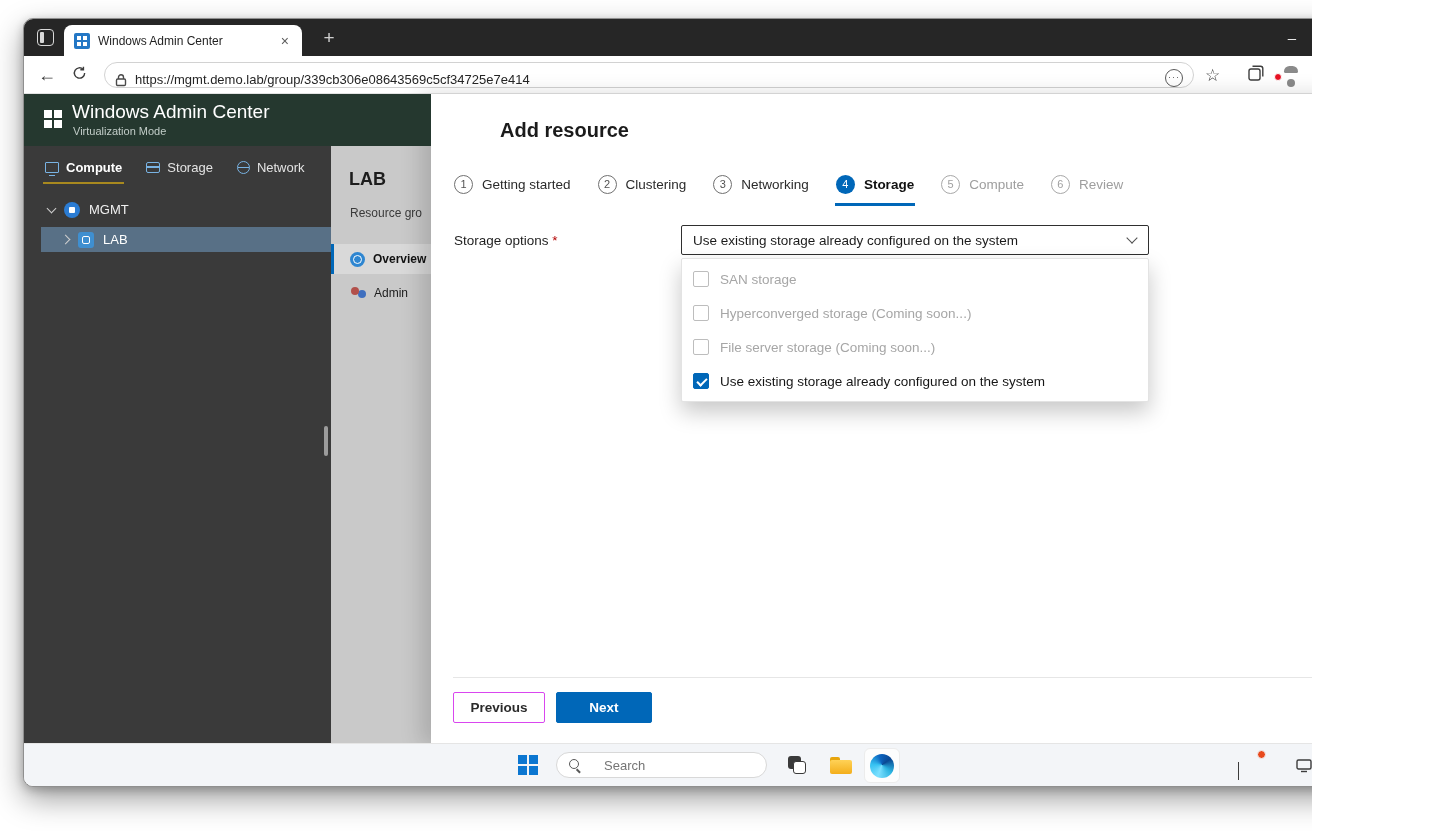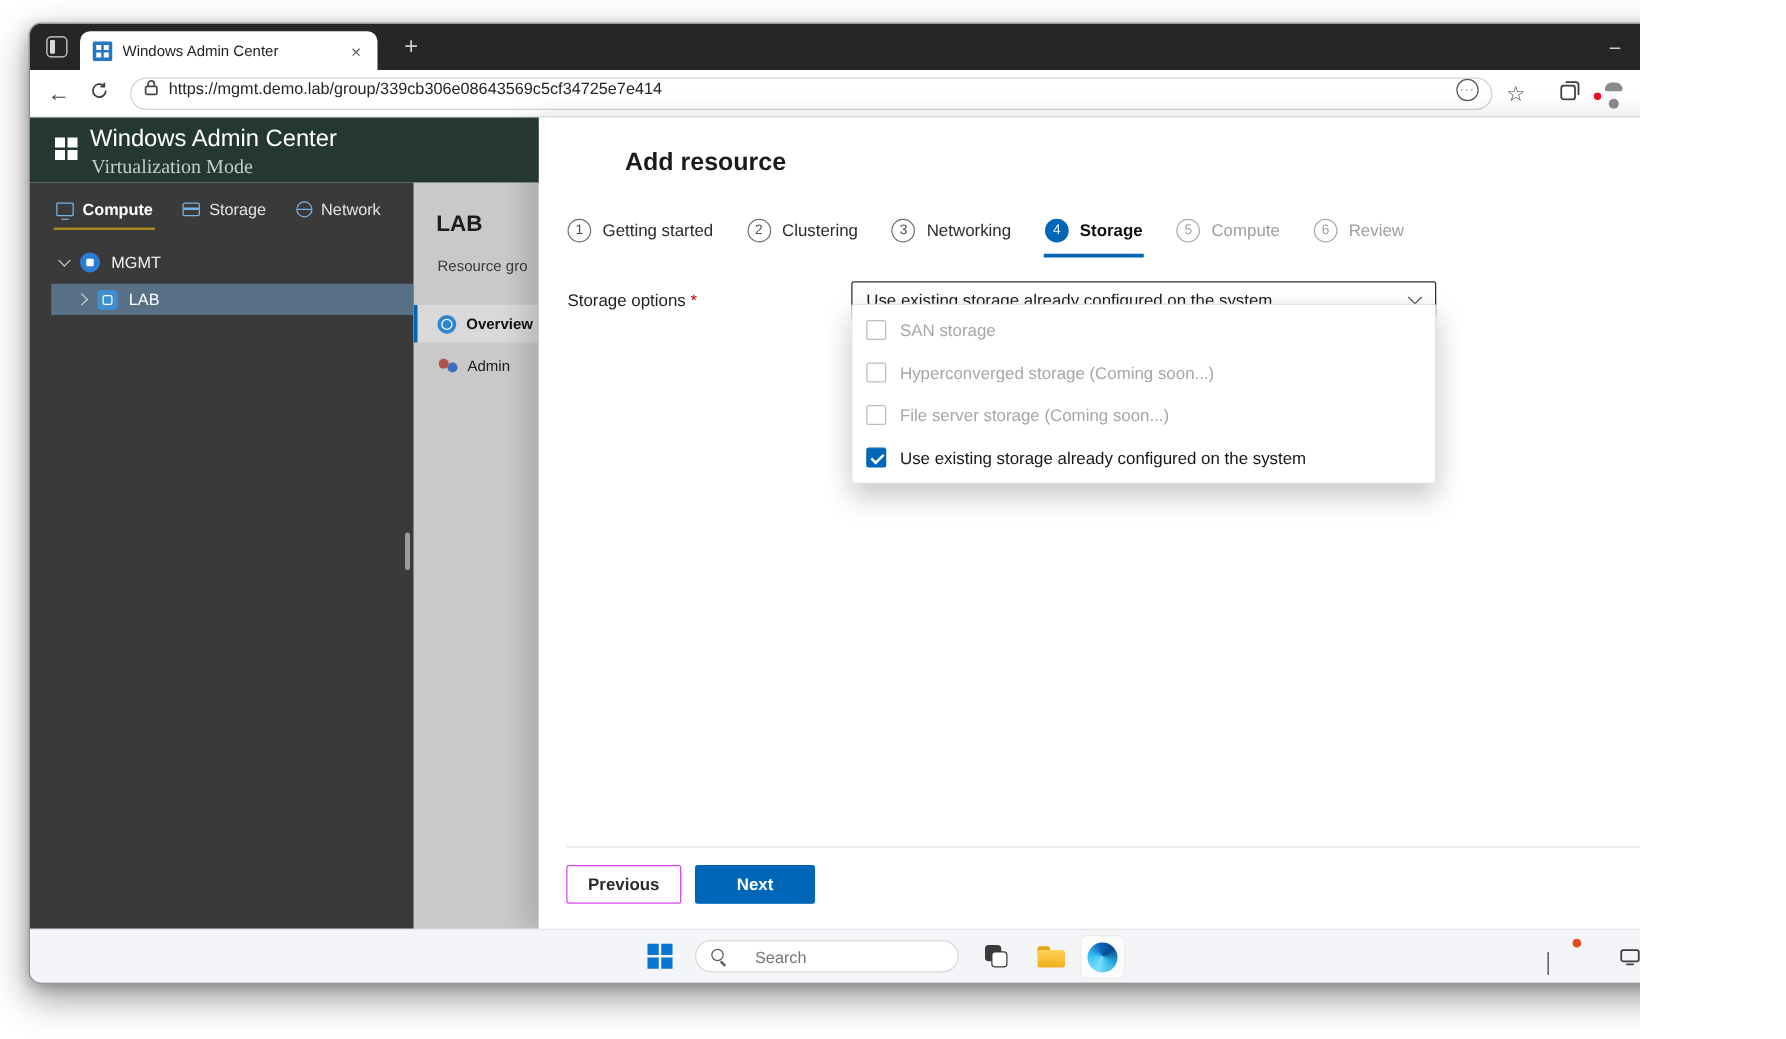--- a/index.html
+++ b/index.html
@@ -33,21 +33,21 @@
   .win-btn { width:44px; height:37px; color:#e8e8e8; display:flex; align-items:center;
              justify-content:center; font-size:15px; }
   .win-max-glyph { width:10px; height:10px; border:1.2px solid #e8e8e8; border-radius:2px; }
 
   
   .addressbar { position:absolute; left:0; top:37px; right:0; height:38px; background:#fff;
                 border-bottom:1px solid #e3e3e3; }
   .abar-item { position:absolute; top:50%; transform:translateY(-50%); }
   .nav-glyph { font-size:18px; color:#3d3d3d; }
   .urlbox { position:absolute; left:80px; top:6px; width:1090px; height:26px; background:#fff;
-            border:1px solid #d2d2d2; border-radius:14px; display:flex; align-items:flex-start;
+            border:1px solid #d2d2d2; border-radius:14px; display:flex; align-items:flex-end;
             gap:8px; padding:0 10px; }
   .url-text { font-size:13px; color:#252525; flex:1; white-space:nowrap; overflow:hidden; }
   .circled-dots { width:18px; height:18px; border:1.3px solid #5a5a5a; border-radius:50%;
                   color:#5a5a5a; font-size:9px; line-height:15px; text-align:center;
                   letter-spacing:1px; flex:none; }
   .star-glyph { font-size:17px; color:#3d3d3d; }
   .avatar { width:22px; height:22px; border-radius:50%; background:#dcdcdc; position:relative; }
   .avatar::before { content:''; position:absolute; left:7px; top:4px; width:8px; height:8px;
                     border-radius:50%; background:#8a8a8a; }
   .avatar::after { content:''; position:absolute; left:4px; bottom:2px; width:14px; height:7px;
@@ -60,21 +60,21 @@
 
   
   .wac-header { position:absolute; left:0; top:75px; width:407px; height:52px; background:#25382f; z-index:3; }
   .wac-grid { position:absolute; left:20px; top:16px; width:18px; height:18px;
     background:
       linear-gradient(#fff,#fff) 0 0/8px 8px no-repeat,
       linear-gradient(#fff,#fff) 10px 0/8px 8px no-repeat,
       linear-gradient(#fff,#fff) 0 10px/8px 8px no-repeat,
       linear-gradient(#fff,#fff) 10px 10px/8px 8px no-repeat; }
   .wac-title { position:absolute; left:48px; top:7px; font-size:19px; color:#fff; }
-  .wac-sub { position:absolute; left:49px; top:31px; font-size:16px; color:#c2cdc8;font-family:Liberation Serif, serif; }
+  .wac-sub { position:absolute; left:49px; top:31px; font-size:11px; color:#c2cdc8; }
 
   .sidebar { position:absolute; left:0; top:127px; width:307px; height:599px; background:#3a3a3a; z-index:1; }
   .side-tabs { position:absolute; left:21px; top:14px; display:flex; gap:24px; }
   .side-tab { display:flex; align-items:center; gap:7px; color:#e3e3e3; font-size:13px;
               padding-bottom:9px; position:relative; }
   .side-tab.active { color:#fff; font-weight:bold; }
   .side-tab.active::after { content:''; position:absolute; left:-2px; right:-2px; bottom:0;
                             height:2px; background:#a8891f; }
   .ic-compute { width:14px; height:11px; border:1.5px solid #79b3e3; border-radius:1px; position:relative; }
   .ic-compute::after { content:''; position:absolute; left:3px; right:3px; bottom:-4px; height:1.5px; background:#79b3e3; }
@@ -132,21 +132,21 @@
   .step.upcoming .step-label { font-size:13.5px; color:#9e9e9e; }
 
   .field-label { position:absolute; left:23px; top:139px; font-size:13.5px; color:#1f1f1f; }
   .req { color:#b30000; }
   .combobox { position:absolute; left:250px; top:131px; width:468px; height:30px; background:#fff;
               border:1px solid #2f2f2f; border-radius:2px; display:flex; align-items:center;
               padding:0 12px 0 11px; }
   .combo-value { font-size:13.5px; color:#1b1b1b; flex:1; white-space:nowrap; overflow:hidden; }
   .combo-chev { width:8px; height:8px; border-right:1.5px solid #4f4f4f; border-bottom:1.5px solid #4f4f4f;
                 transform:rotate(45deg); margin-top:-4px; flex:none; }
-  .dropdown { position:absolute; left:250px; top:149px; width:468px; background:#fff;
+  .dropdown { position:absolute; left:250px; top:164px; width:468px; background:#fff;
               border:1px solid #e3e3e3; border-radius:2px; padding:3px 0;
               box-shadow:0 10px 22px rgba(0,0,0,.22); }
   .opt { height:34px; display:flex; align-items:center; gap:11px; padding:0 11px; }
   .opt-label { font-size:13.5px; white-space:nowrap; overflow:hidden; }
   .opt.disabled .opt-label { color:#a6a6a6; }
   .opt.checked .opt-label { color:#161616; }
   .cbx { width:16px; height:16px; border:1px solid #bdbdbd; border-radius:2px; background:#fff;
          position:relative; flex:none; }
   .cbx.on { background:#0067b8; border-color:#0067b8; }
   .cbx.on::after { content:''; position:absolute; left:3px; top:4px; width:8px; height:4px;

